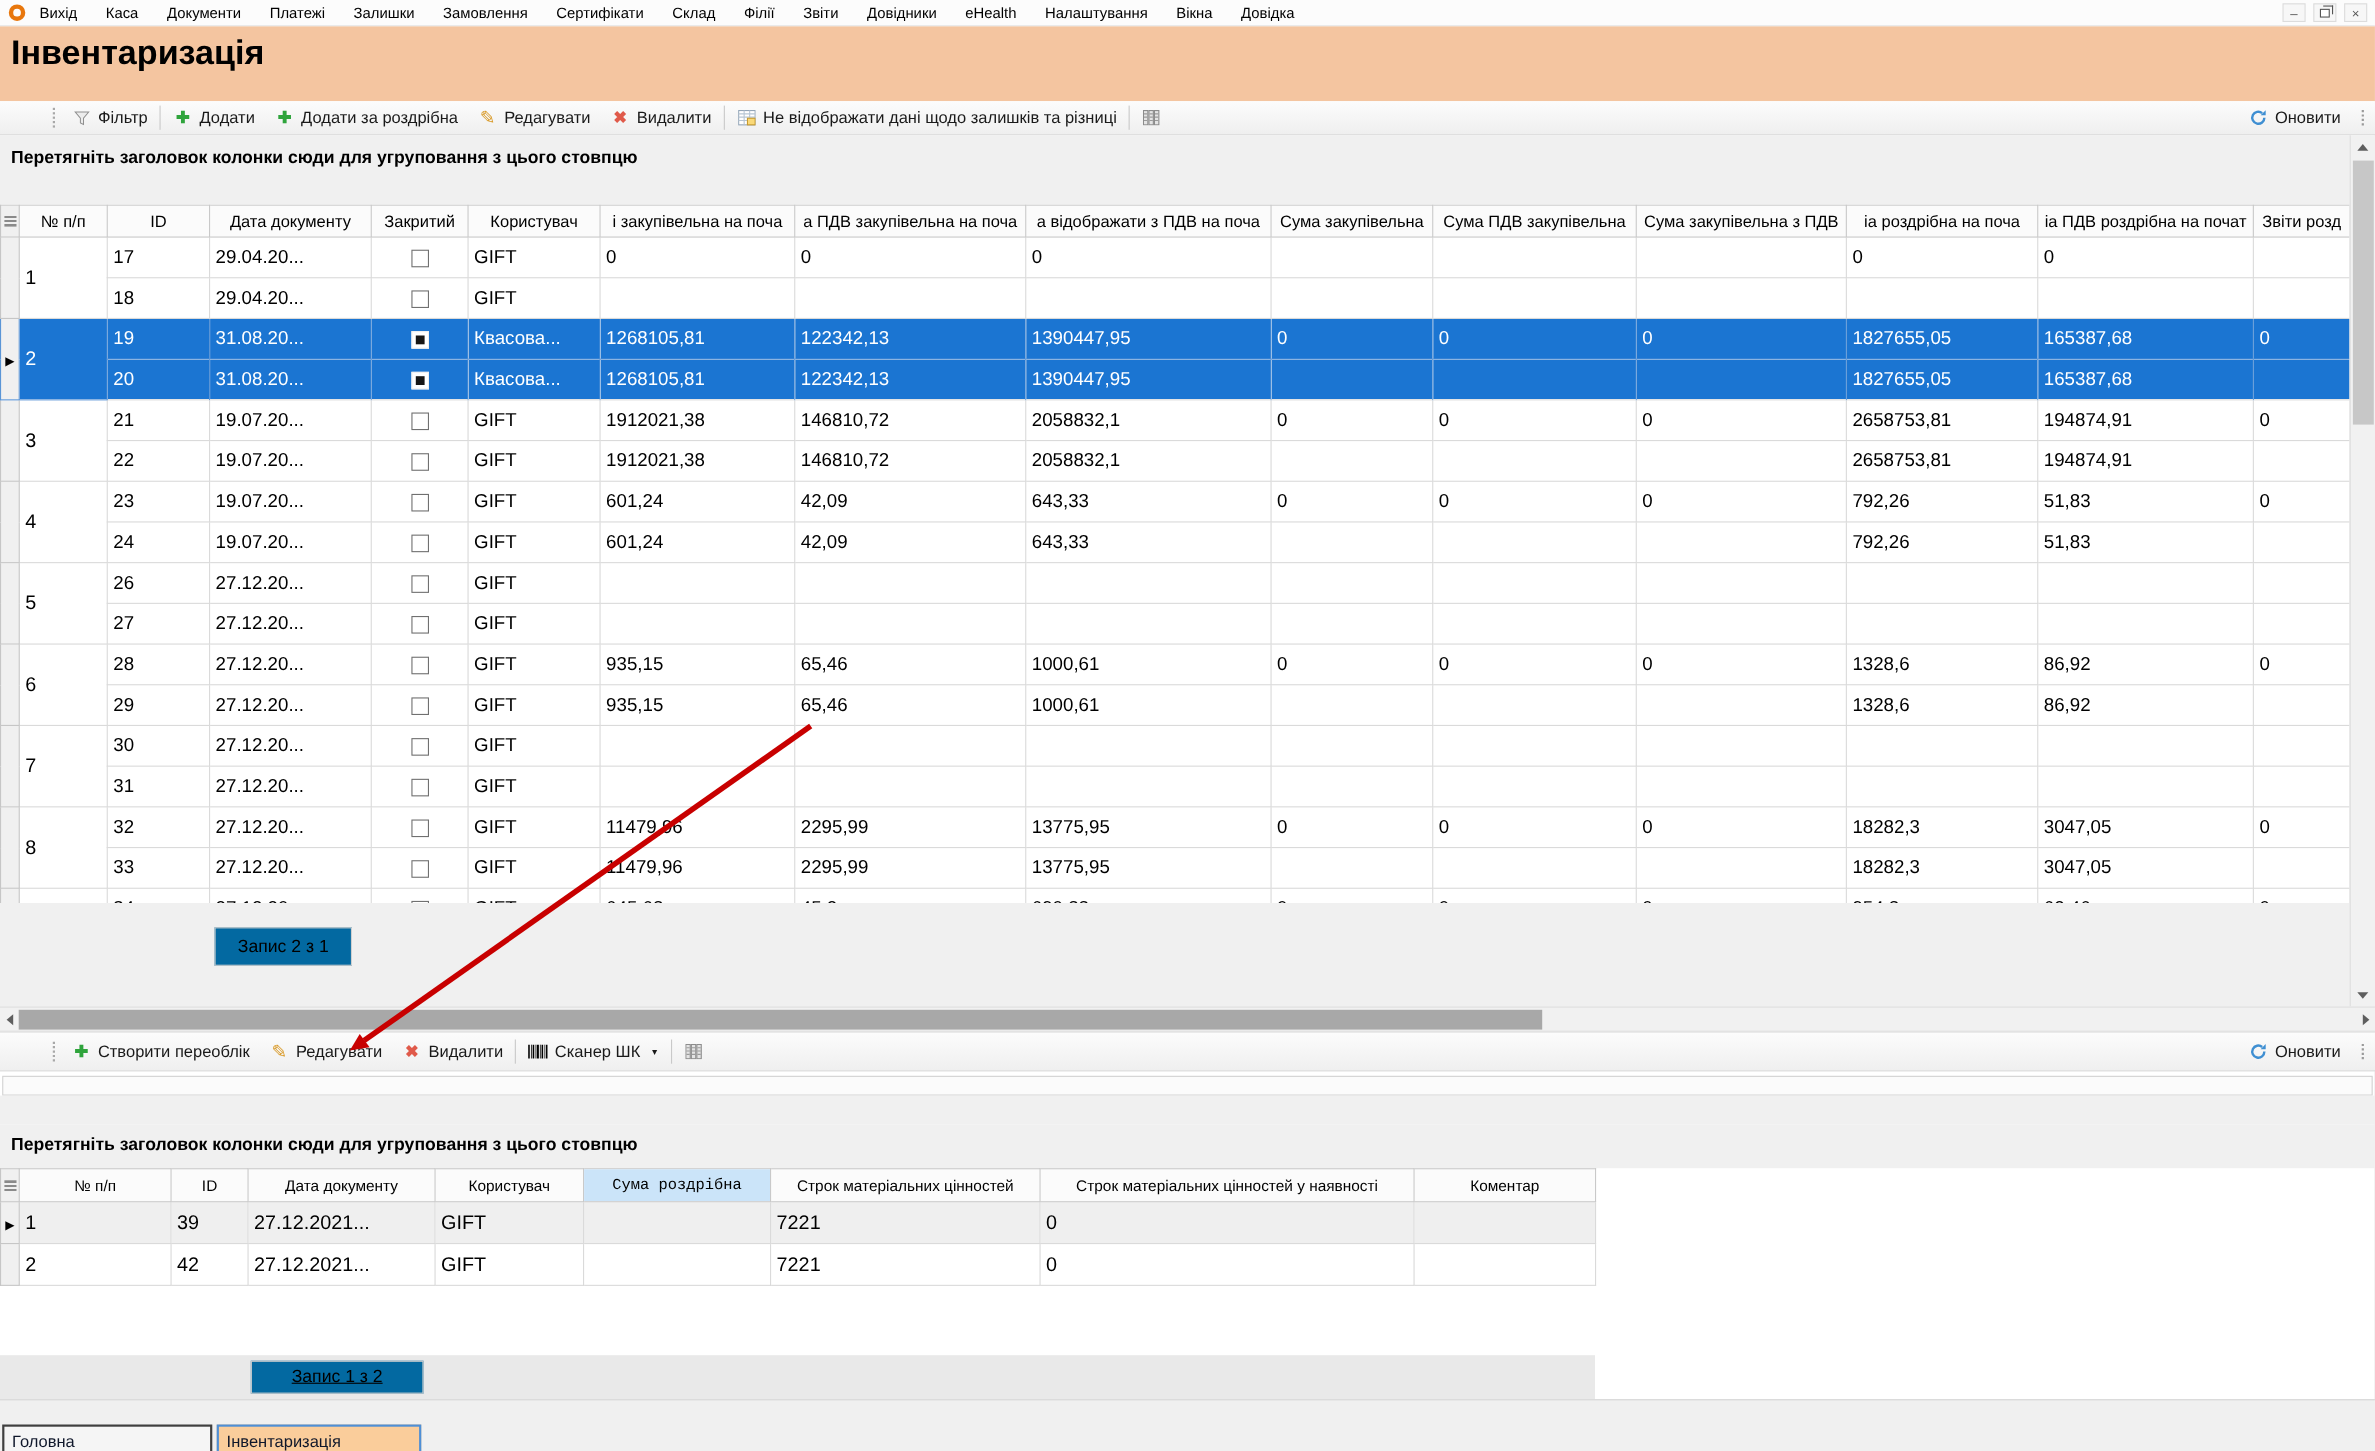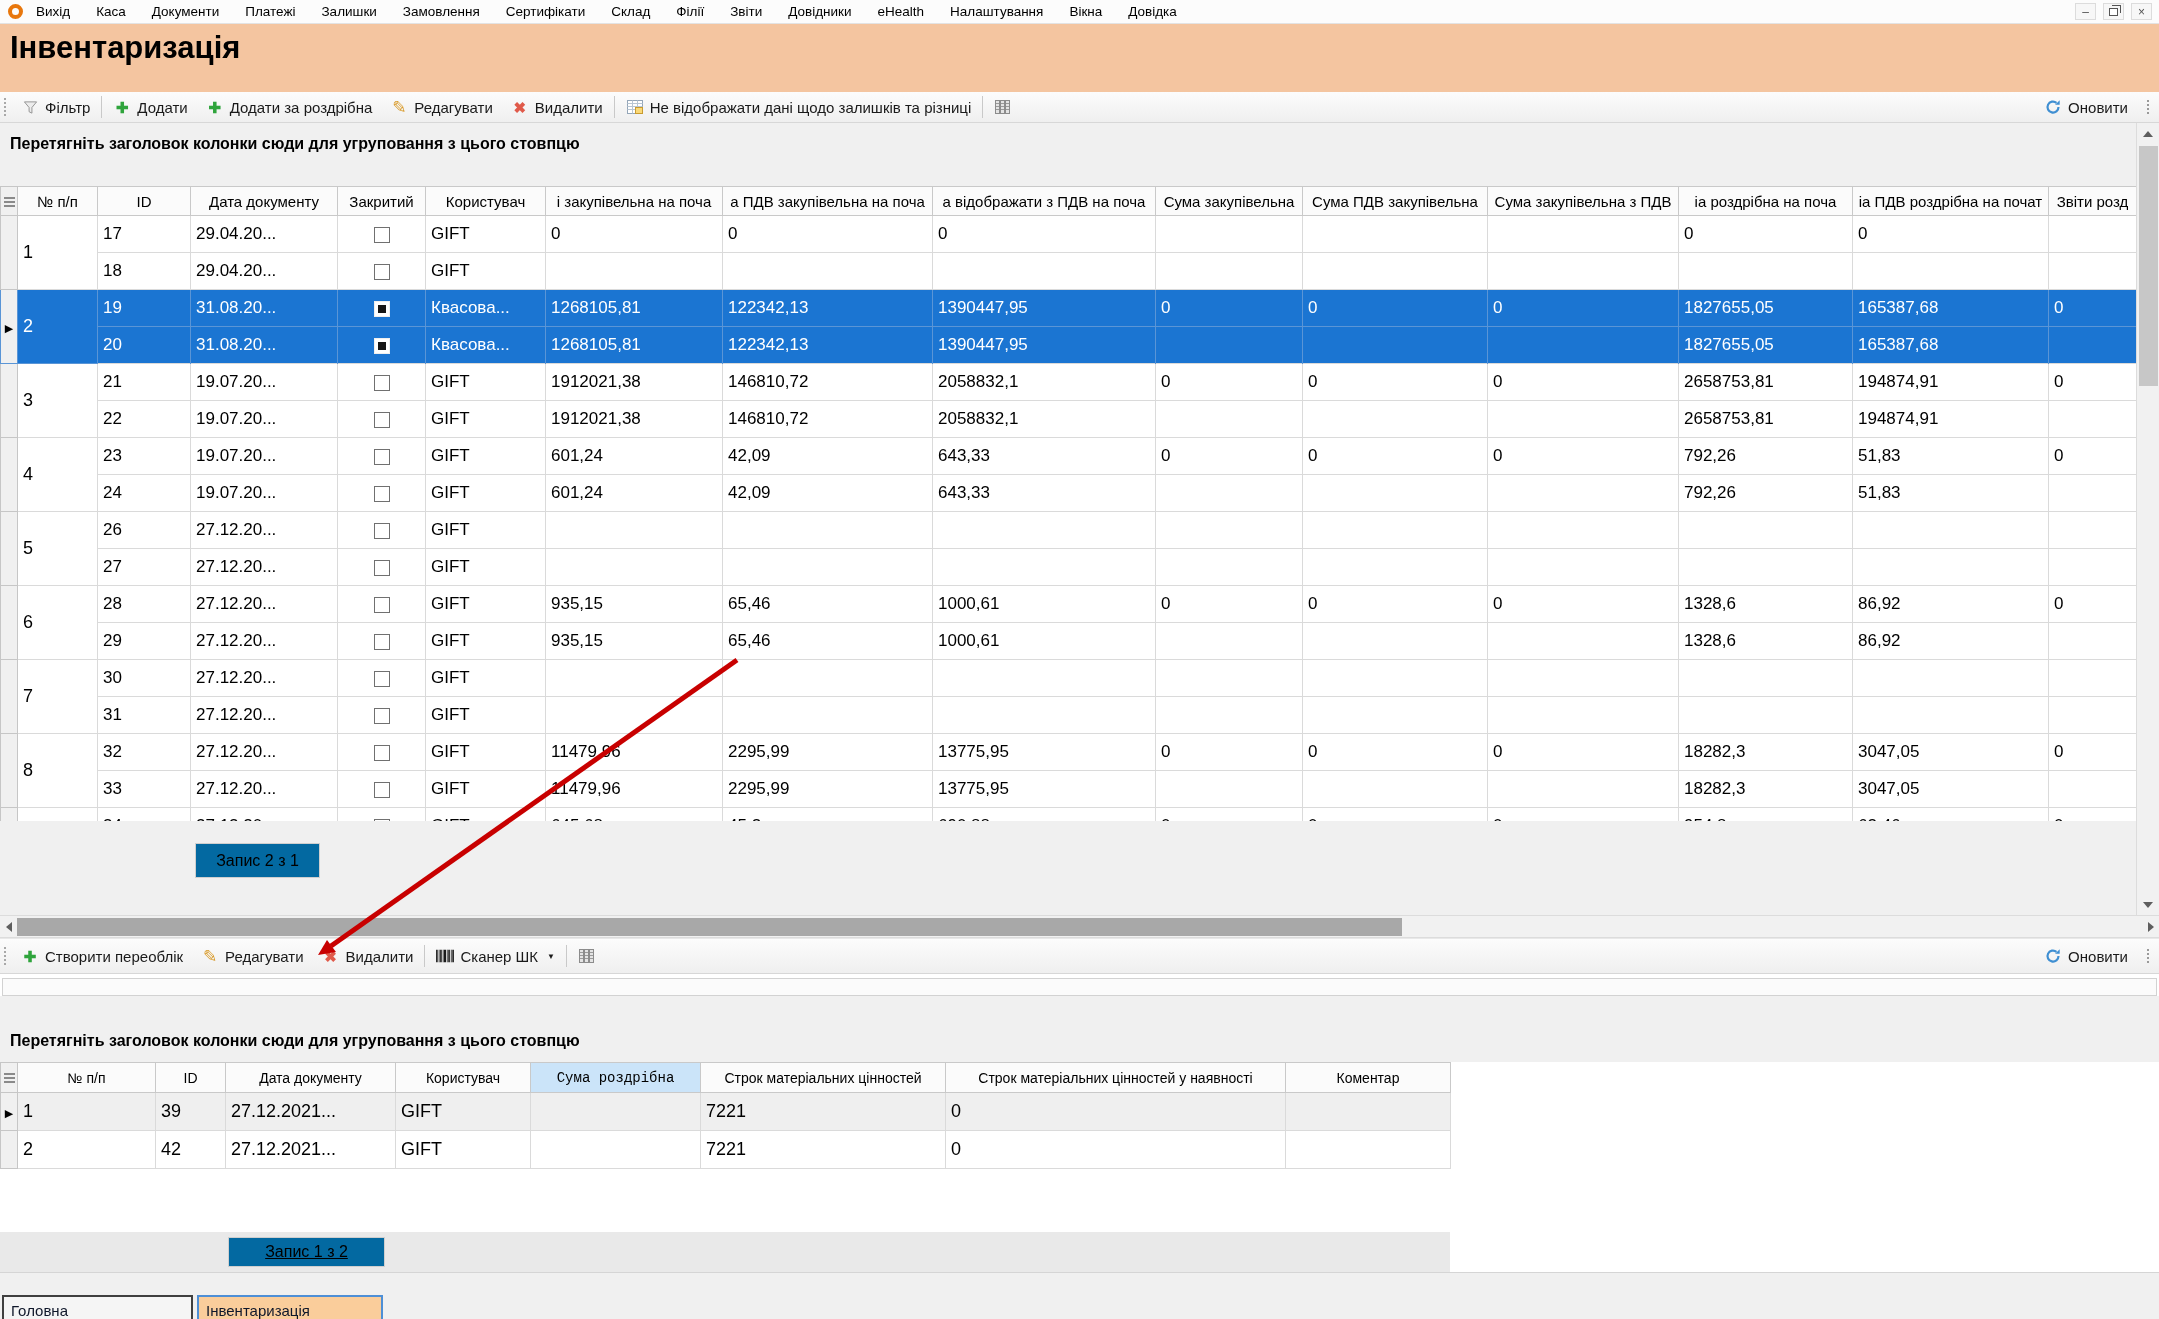--- a/index.html
+++ b/index.html
@@ -20,21 +20,21 @@
   .rsq::before{content:"";position:absolute;left:2px;top:-4px;width:8px;height:7px;
                border:1px solid #555;border-left:none;border-bottom:none;}
 
   
   .titlebar{position:absolute;top:24px;left:0;width:2159px;height:68px;background:#F4C5A0;}
   .titlebar .t{display:block;font-size:31px;font-weight:bold;padding:6px 0 0 10px;}
 
   
   .toolbar{position:absolute;left:0;width:2159px;display:flex;align-items:center;
            background:linear-gradient(#FCFCFC,#EFEFEF);border-bottom:1px solid #D7D7D7;
-           font-size:15px;color:#1a1a1a;}
+           font-size:15px;color:#1a1a1a;padding-left:44px;}
   .t1{top:92px;height:31px;}
   .t2{top:938px;height:36px;border-top:1px solid #E8E8E8;}
   .tbtn{display:flex;align-items:center;gap:6px;padding:0 9px;background:none;border:none;
         font:inherit;color:inherit;height:26px;white-space:nowrap;cursor:default;}
   .sep{width:1px;height:22px;background:#C9C9C9;margin:0 2px;flex:none;}
   .grip{width:3px;height:18px;border-left:2px dotted #A8A8A8;margin:0 5px 0 4px;flex:none;}
   .spacer{flex:1;}
   .ic{display:inline-flex;align-items:center;justify-content:center;width:18px;flex:none;line-height:1;}
   .plus{color:#2FA43C;font-size:15px;font-weight:bold;}
   .pencil{color:#D99A28;font-size:17px;}

